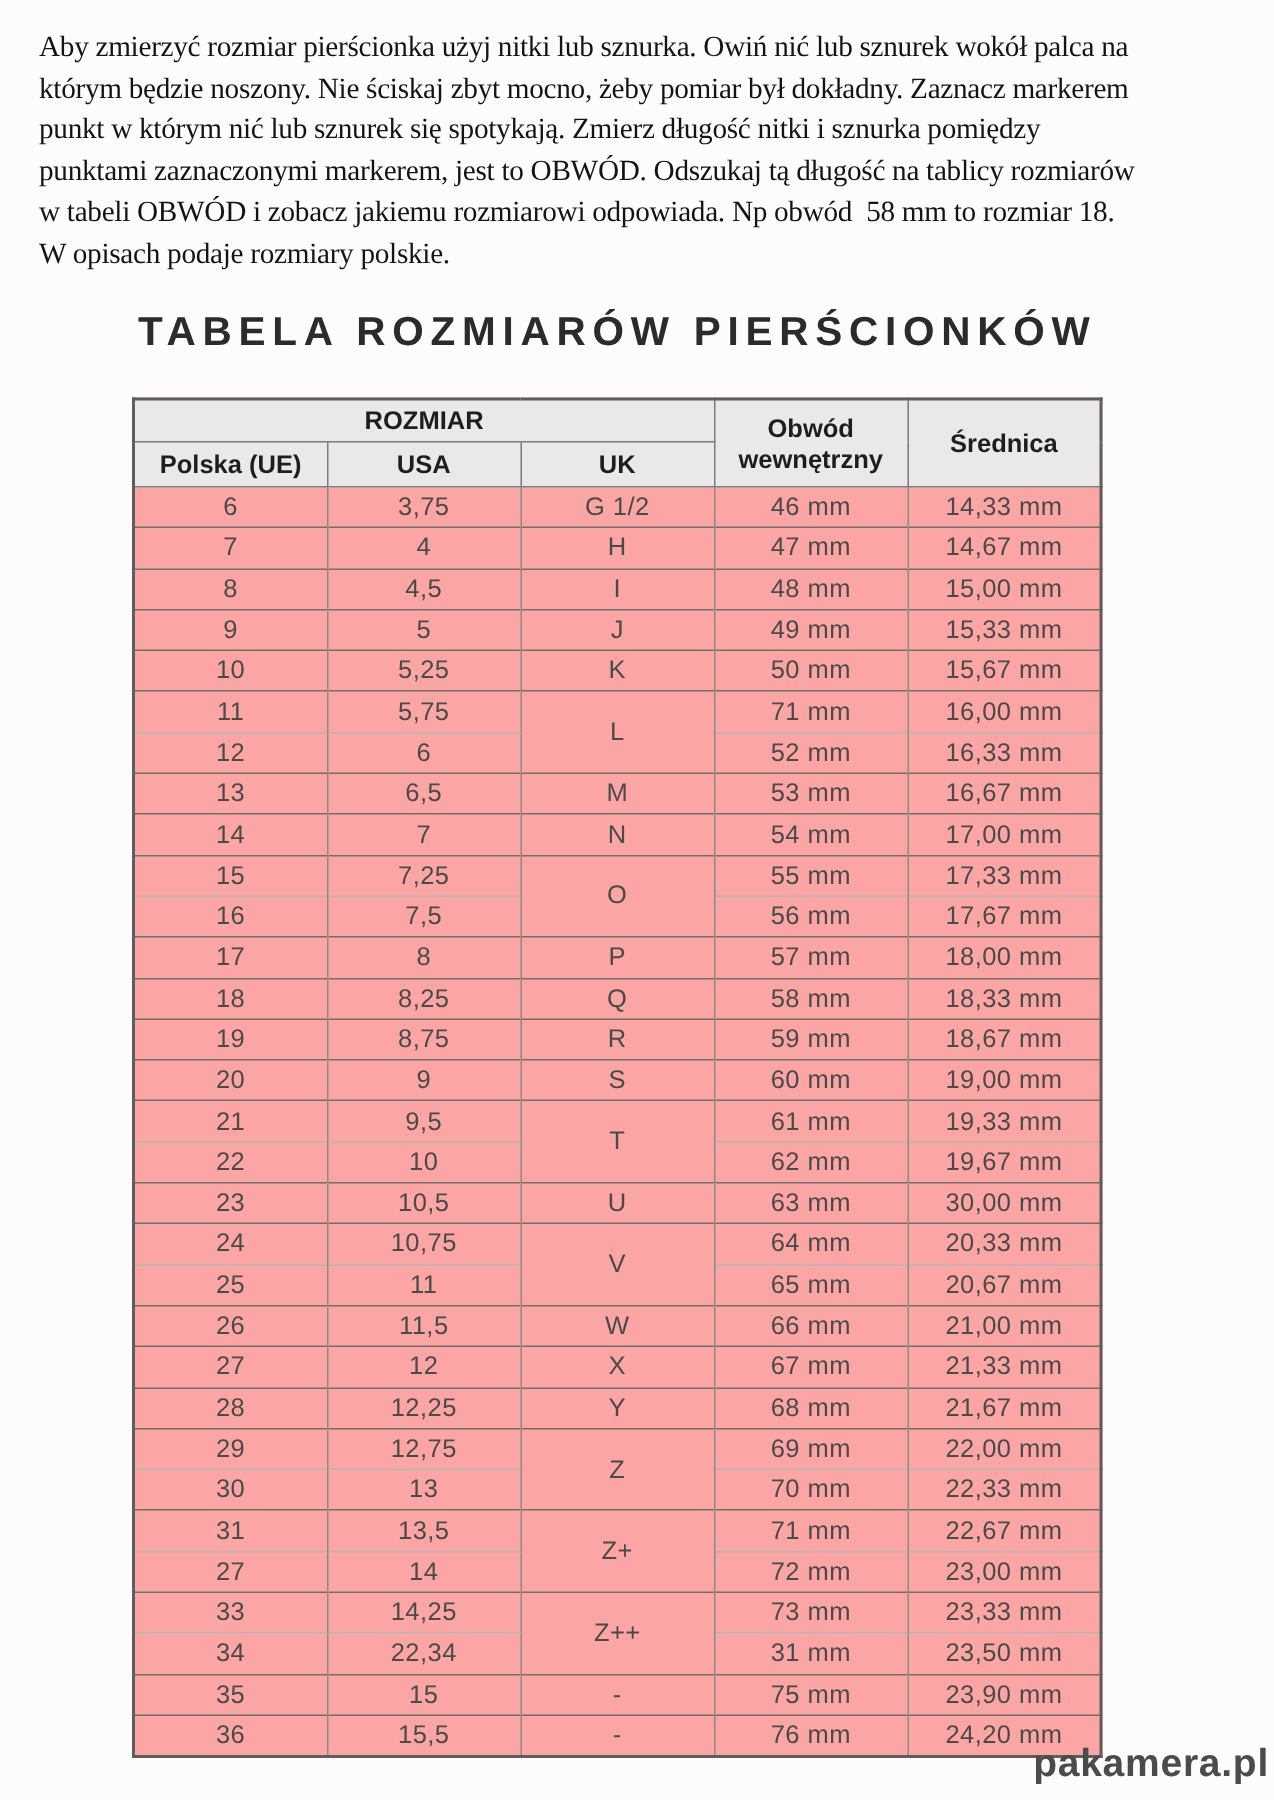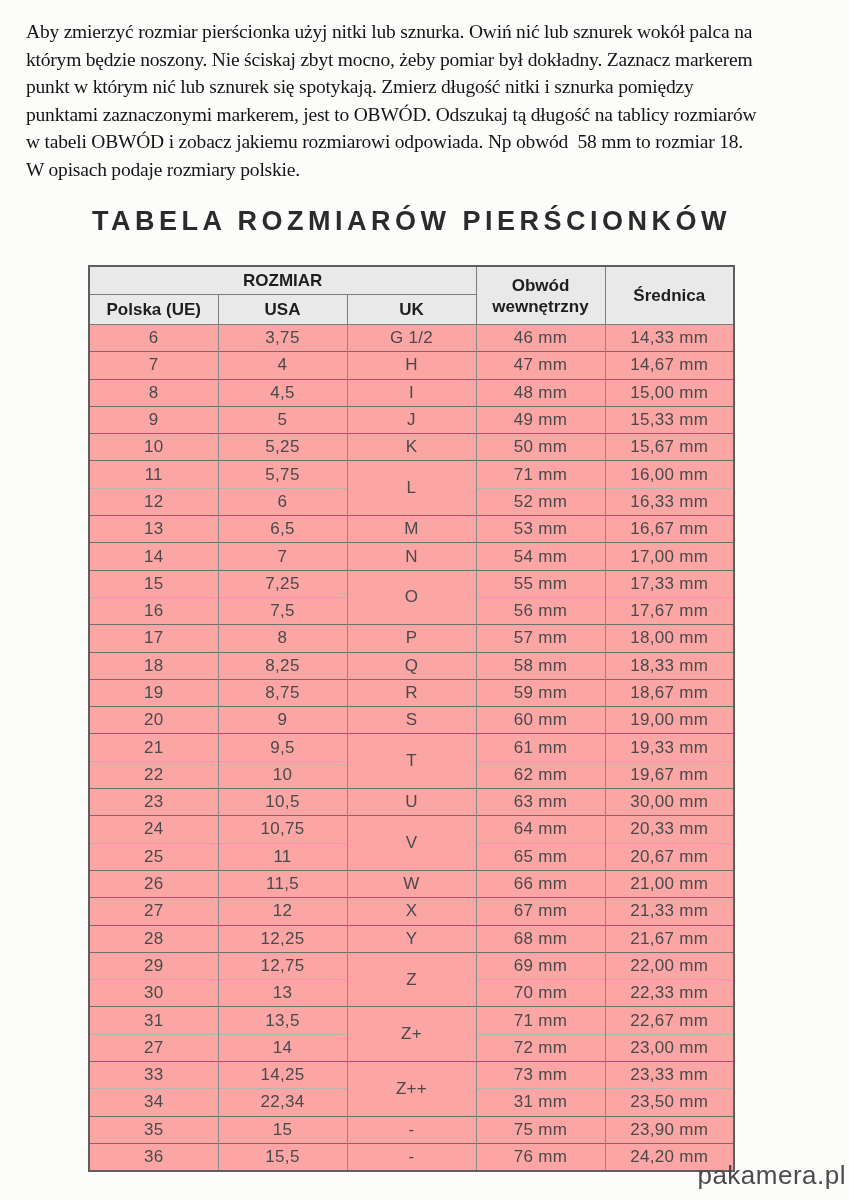--- a/index.html
+++ b/index.html
@@ -67,21 +67,21 @@
     vertical-align: middle;
     font-size: 17px;
     color: #4a4a4a;
     letter-spacing: 0.3px;
   }
   .size-table tr.sub td { border-top: 1px solid #b5b5b5; }
   .watermark {
     position: absolute;
     right: 3px; bottom: 9px;
     font-size: 26px;
-    font-weight: 400;
+    font-weight: 700;
     letter-spacing: 0.5px;
     color: #4b4b4b;
   }
 </style>
 </head>
 <body>
 
 <p class="intro">Aby zmierzyć rozmiar pierścionka użyj nitki lub sznurka. Owiń nić lub sznurek wokół palca na
 którym będzie noszony. Nie ściskaj zbyt mocno, żeby pomiar był dokładny. Zaznacz markerem
 punkt w którym nić lub sznurek się spotykają. Zmierz długość nitki i sznurka pomiędzy

